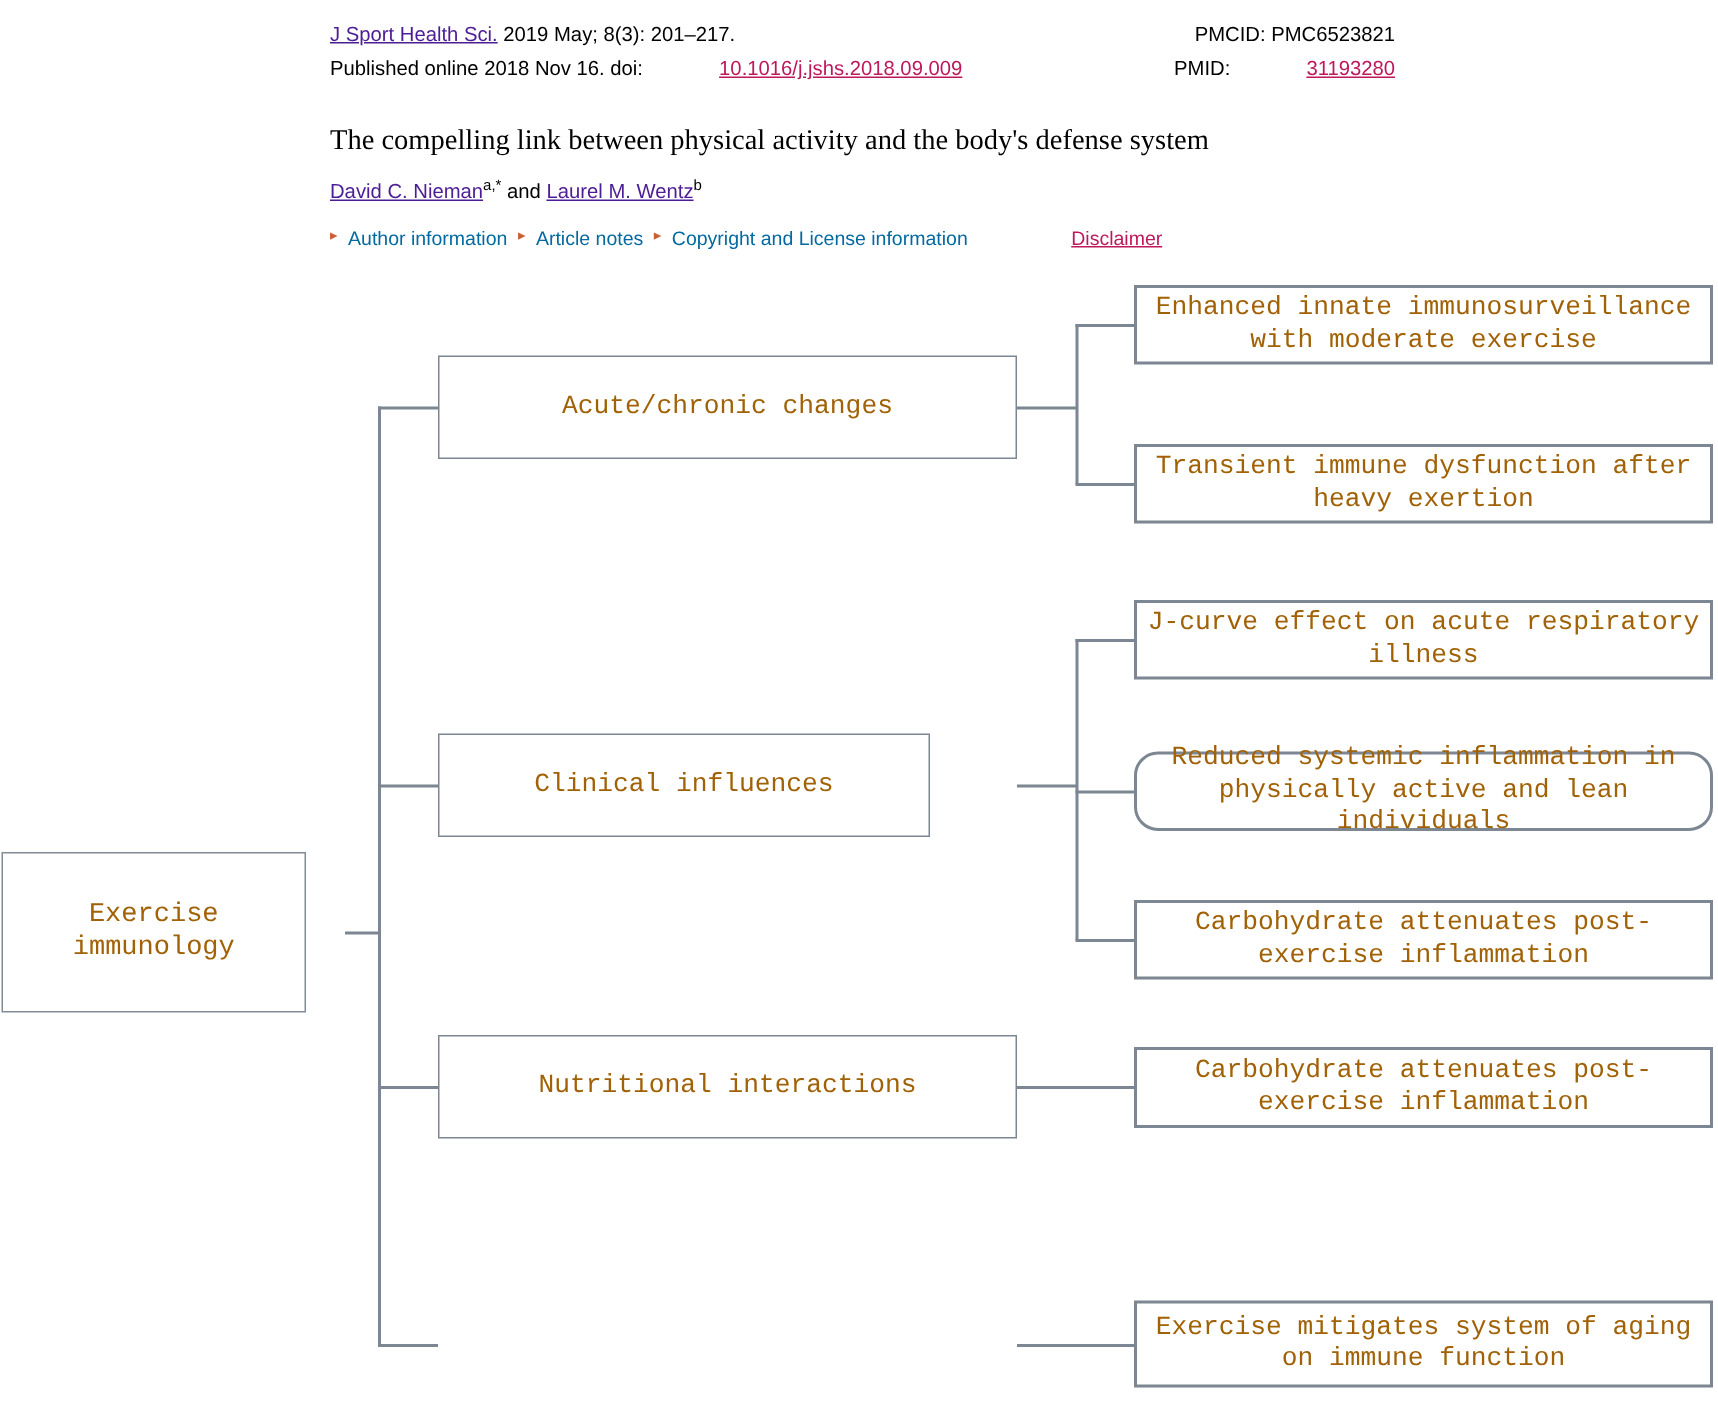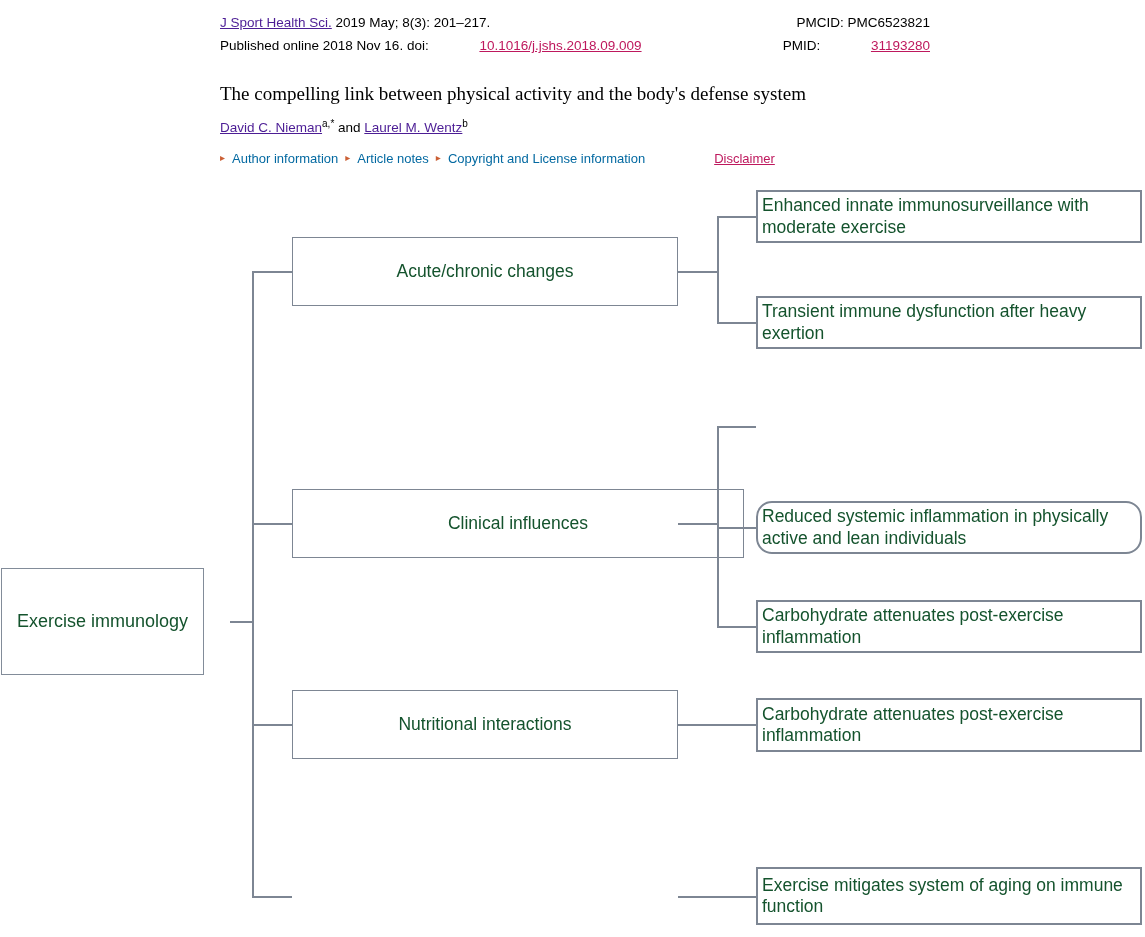--- a/index.html
+++ b/index.html
@@ -18,22 +18,22 @@
     font-family:"Liberation Serif","DejaVu Serif",serif;
     font-size:19px;font-weight:500;color:#000;white-space:nowrap;
   }
   .authors{font-size:13.5px;}
   .authors sup{font-size:10px;line-height:0;}
   .info-links{font-size:13px;display:flex;align-items:center;gap:7px;}
   .tri{color:#cb5f34;font-size:10px;transform:translateY(-1px);}
   
   .node{
     position:absolute;box-sizing:border-box;background:#fff;
-    display:flex;align-items:center;justify-content:center;text-align:left;
-    color:#14532d;line-height:1.22;
+    display:flex;align-items:center;justify-content:center;text-align:center;
+    color:#a16207;line-height:1.22;font-family:Liberation Mono, monospace;
   }
   .node-root{border:1.2px solid #828c99;font-size:18px;}
   .node-l2{border:1.5px solid #7d8693;font-size:17.5px;}
   .node-leaf{border:2px solid #7d8693;font-size:17.5px;padding:0 4px;}
   .hline,.vline{position:absolute;background:#7d8693;}
   .hline{height:1.5px;}
   .vline{width:1.5px;}
 </style>
 </head>
 <body>
@@ -69,25 +69,26 @@
   <a class="plain-blue">Copyright and License information</a>
   <span style="width:8px;"></span>
   <a class="blue-link">Disclaimer</a>
 </div>
 
 <div class="abs" style="left:0;top:185px;width:1145px;height:752px;">
 
   <div class="node node-root" style="left:1px;top:383px;width:203px;height:107px;">Exercise immunology</div>
 
   <div class="node node-l2" style="left:292px;top:52px;width:386px;height:69px;">Acute/chronic changes</div>
-  <div class="node node-l2" style="left:292px;top:304px;width:452px;height:69px;">Clinical influences</div>
+  <div class="node node-l2" style="left:292px;top:304px;width:328px;height:69px;">Clinical influences</div>
   <div class="node node-l2" style="left:292px;top:505px;width:386px;height:69px;">Nutritional interactions</div>
 
   <div class="node node-leaf" style="left:756px;top:5px;width:386px;height:53px;">Enhanced innate immunosurveillance with moderate exercise</div>
   <div class="node node-leaf" style="left:756px;top:111px;width:386px;height:53px;">Transient immune dysfunction after heavy exertion</div>
+  <div class="node node-leaf" style="left:756px;top:215px;width:386px;height:53px;">J-curve effect on acute respiratory illness</div>
   <div class="node node-leaf" style="left:756px;top:316px;width:386px;height:53px;border-radius:16px;">Reduced systemic inflammation in physically active and lean individuals</div>
   <div class="node node-leaf" style="left:756px;top:415px;width:386px;height:53px;">Carbohydrate attenuates post-exercise inflammation</div>
   <div class="node node-leaf" style="left:756px;top:513px;width:386px;height:54px;">Carbohydrate attenuates post-exercise inflammation</div>
   <div class="node node-leaf" style="left:756px;top:682px;width:386px;height:58px;">Exercise mitigates system of aging on immune function</div>
 
   <div class="hline" style="left:230px;top:436px;width:23px;"></div>
 
   <div class="vline" style="left:252px;top:86px;height:626px;"></div>
 
   <div class="hline" style="left:252px;top:86px;width:40px;"></div>

